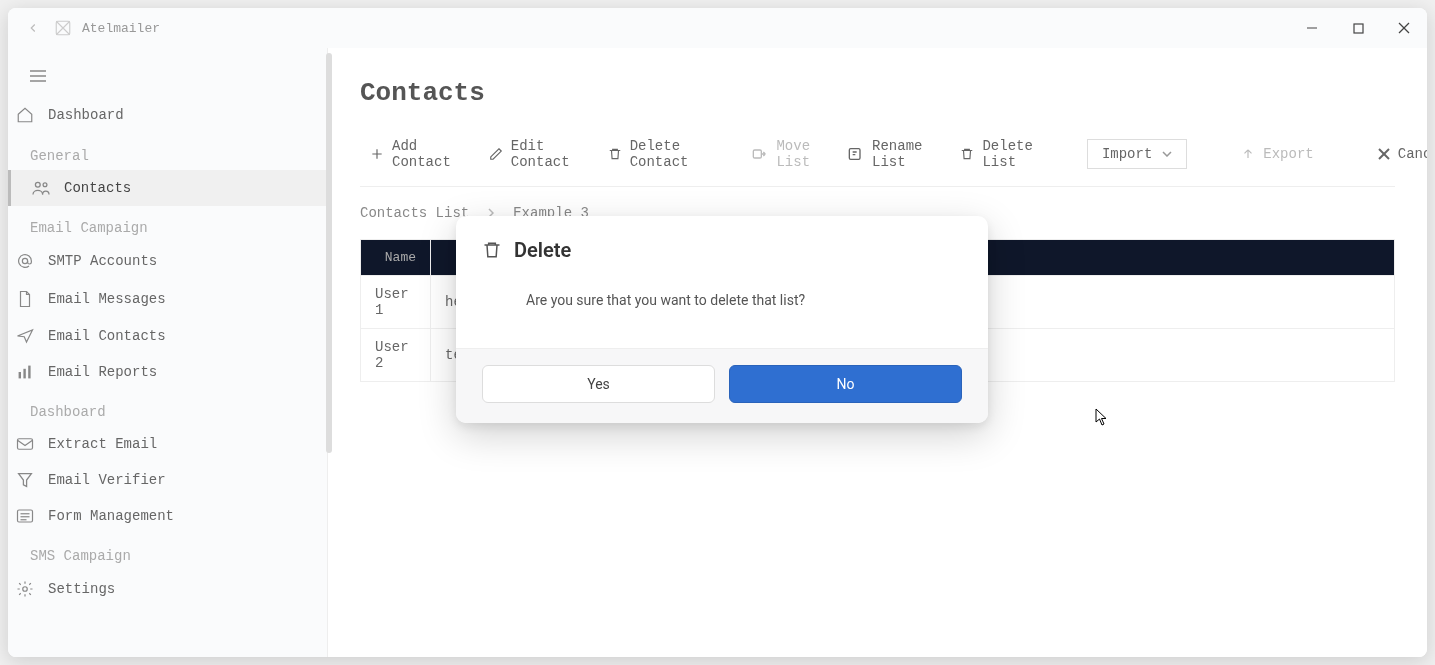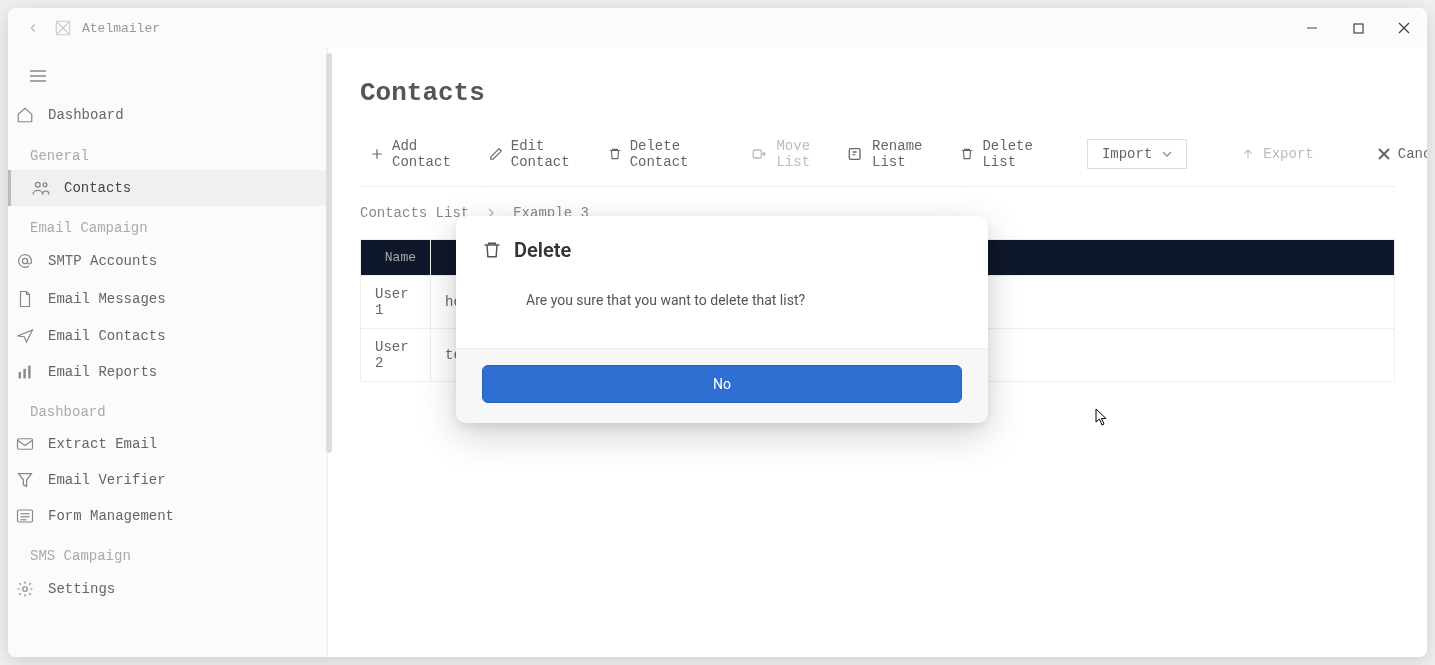--- a/index.html
+++ b/index.html
@@ -547,20 +547,21 @@
   <div class="modal-header">
     <span class="ic">
       <svg width="20" height="20" viewBox="0 0 24 24" fill="none" stroke="currentColor" stroke-width="1.8">
           <path d="M3 6h18M8 6V4h8v2M6 6l1 14h10l1-14"></path>
         </svg>
     </span>
     <span class="modal-title">Delete</span>
   </div>
   <div class="modal-body">Are you sure that you want to delete that list?</div>
   <div class="modal-footer">
+    <div class="btn btn-secondary">Yes</div>
     <div class="btn btn-primary">No</div>
   </div>
 </div>
 
 <div class="cursor-ptr">
   <svg width="14" height="18" viewBox="0 0 14 18" fill="white" stroke="black" stroke-width="1">
       <path d="M1 1 L1 14 L4.5 11 L7 17 L9 16 L6.5 10.5 L11 10.5 Z"></path>
     </svg>
 </div>
 

